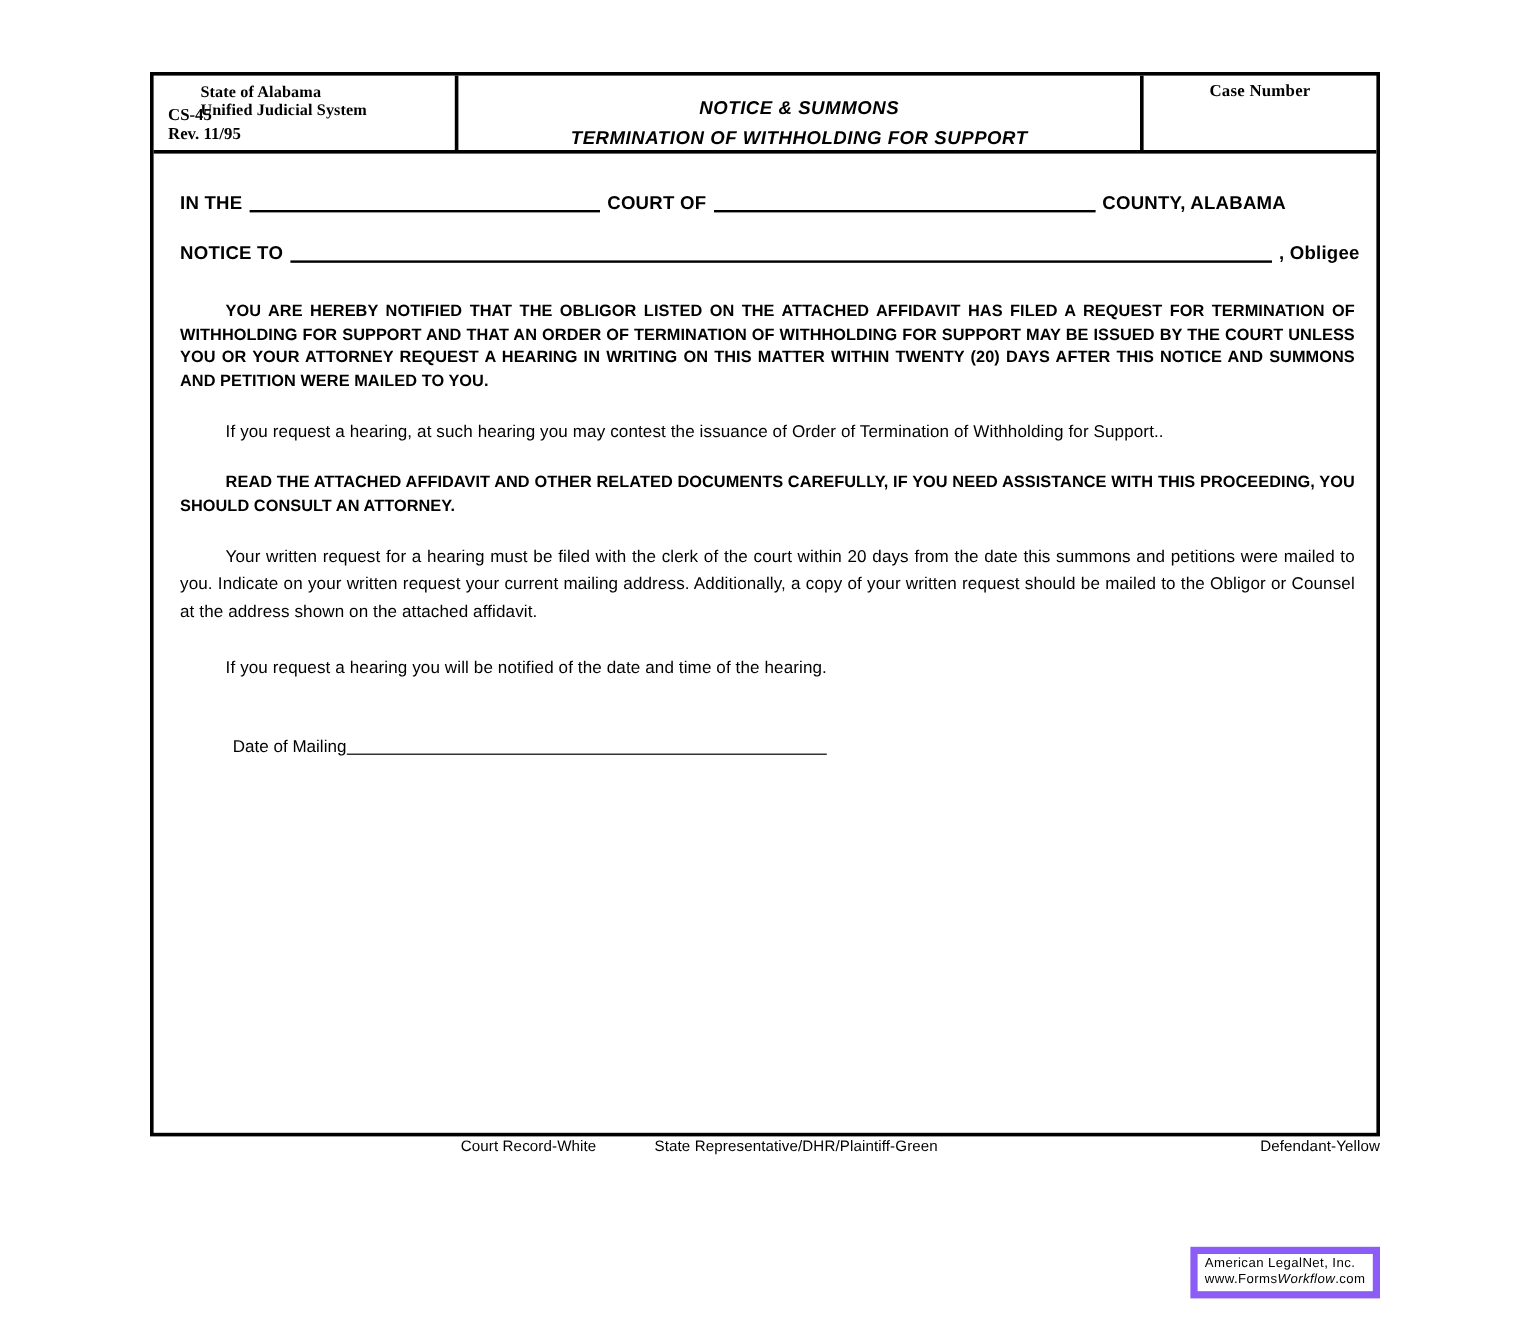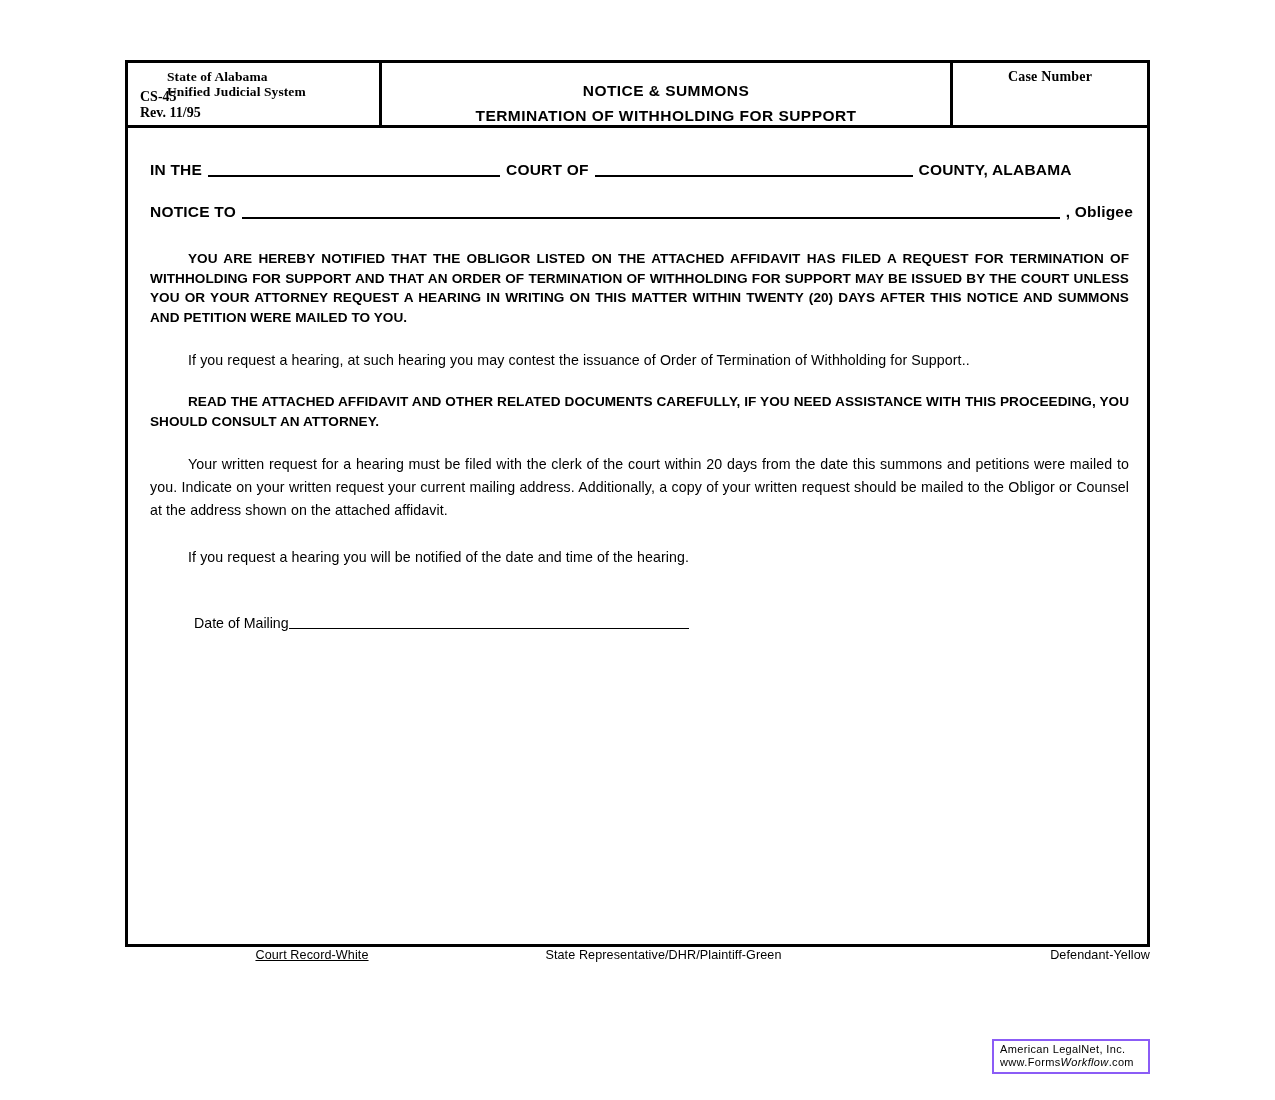--- a/index.html
+++ b/index.html
@@ -66,20 +66,21 @@
   }
   #form-code { width: 132px; }
   #hdr-title {
     flex: 1;
     border-right: 3px solid #000000;
     display: flex;
     flex-direction: column;
     align-items: center;
     justify-content: center;
     padding-top: 18px;
+    font-style: italic;
   }
   .title-line {
     font-weight: bold;
     font-size: 15.5px;
     letter-spacing: 0.45px;
     line-height: 25px;
     text-align: center;
     white-space: nowrap;
   }
   #hdr-case {
@@ -163,31 +164,31 @@
   
   #footer-row {
     position: absolute;
     left: 127px;
     top: 948px;
     width: 1023px;
     display: flex;
     font-size: 12.6px;
     letter-spacing: 0.1px;
   }
-  #footer-left { width: 370px; text-align: center; text-decoration: underline; }
+  #footer-left { width: 370px; text-align: right; }
   #footer-center { flex: 1; text-align: center; }
   #footer-right { width: 320px; text-align: right; }
 
   
   #vendor-stamp {
     position: absolute;
     left: 992px;
     top: 1039px;
     width: 158px;
-    border: 2px solid #8b5cf6;
+    border: 6px solid #8b5cf6;
     background: #ffffff;
     padding: 2px 4px 3px 6px;
     box-sizing: border-box;
     font-size: 11px;
     line-height: 13px;
     letter-spacing: 0.35px;
     font-family: "Liberation Sans", sans-serif;
   }
   #vendor-stamp i { font-style: italic; }
 </style>

